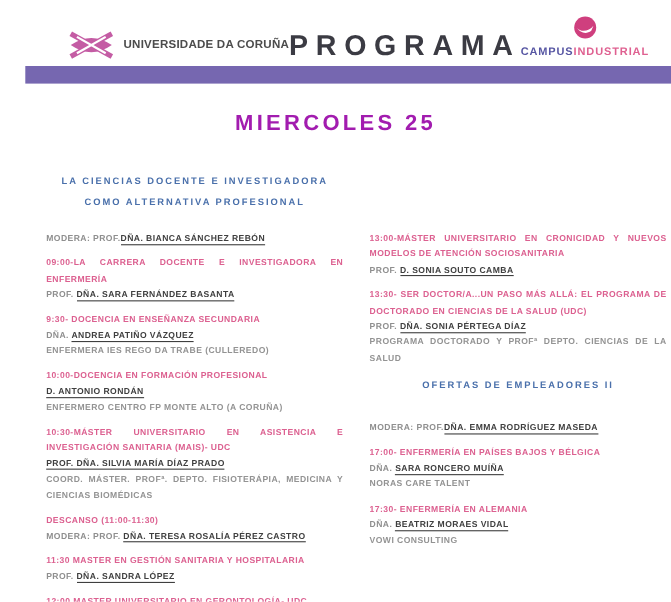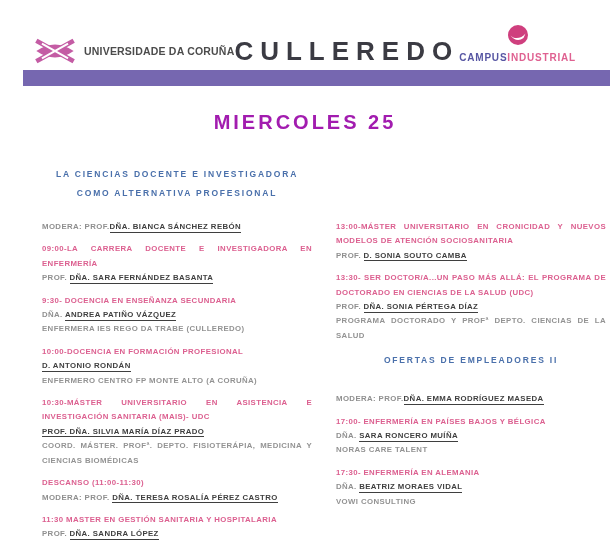--- a/index.html
+++ b/index.html
@@ -2,22 +2,22 @@
 <html><head>
 <meta charset="utf-8">
 <style>
   html,body{margin:0;padding:0;}
   body{
     width:610px;height:547px;overflow:hidden;background:#ffffff;
     font-family:"Liberation Sans",sans-serif;position:relative;
   }
   
   .header{
-    display:flex;align-items:flex-end;justify-content:space-between;
-    height:70px;box-sizing:border-box;padding:0 36px 5px 33px;
+    display:flex;align-items:flex-end;justify-content:flex-end;
+    height:60px;box-sizing:border-box;padding:0 20px 5px 33px;
   }
   .udc{display:flex;align-items:center;gap:7px;}
   .udc svg{width:44px;height:28px;display:block;}
   .udc-text{font-size:10.5px;font-weight:600;color:#4c4c4c;letter-spacing:.2px;white-space:nowrap;}
   h1.pagetitle{
     margin:0;font-size:26px;font-weight:800;letter-spacing:7px;
     color:#3b3b43;line-height:28px;white-space:nowrap;
   }
   .campus{display:flex;flex-direction:column;align-items:center;gap:6px;padding-bottom:2px;}
   .campus svg{width:22px;height:22px;display:block;}
@@ -65,21 +65,21 @@
           <line x1="3" y1="4" x2="43" y2="26" stroke="#c45ca4" stroke-width="5"></line>
           <line x1="3" y1="26" x2="43" y2="4" stroke="#c45ca4" stroke-width="5"></line>
           <path d="M3,15 Q23,1 43,15 Q23,29 3,15 Z" fill="#c45ca4"></path>
           <line x1="9" y1="7" x2="37" y2="23" stroke="#ffffff" stroke-width="2.2"></line>
           <line x1="9" y1="23" x2="37" y2="7" stroke="#ffffff" stroke-width="2.2"></line>
         </svg>
       </span>
       <span class="udc-text">UNIVERSIDADE DA CORUÑA</span>
     </div>
 
-    <h1 class="pagetitle">CULLEREDO</h1>
+    <h1 class="pagetitle">PROGRAMA</h1>
 
     <div class="campus">
       <span>
         <svg viewBox="0 0 22 22" aria-hidden="true">
           <circle cx="11" cy="11" r="10" fill="#cf3f7e"></circle>
           <path d="M3.5,11.5 C7,15.5 14.5,14.8 18.5,9.5 L16.5,14 C12,17.5 6.5,16 3.5,11.5 Z" fill="#ffffff"></path>
         </svg>
       </span>
       <div class="campus-text">
         <span class="p1">CAMPUS</span><span class="p2">INDUSTRIAL</span>

